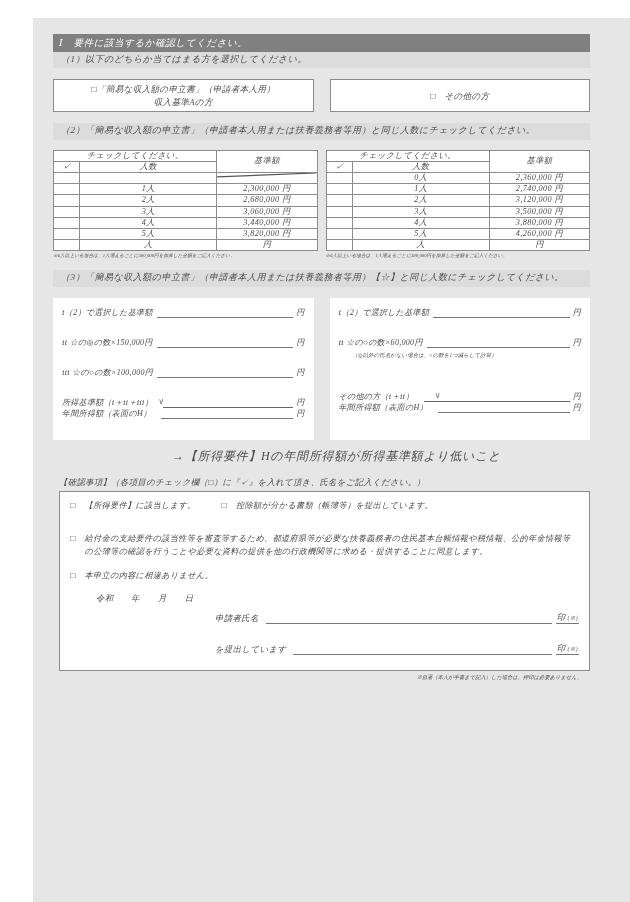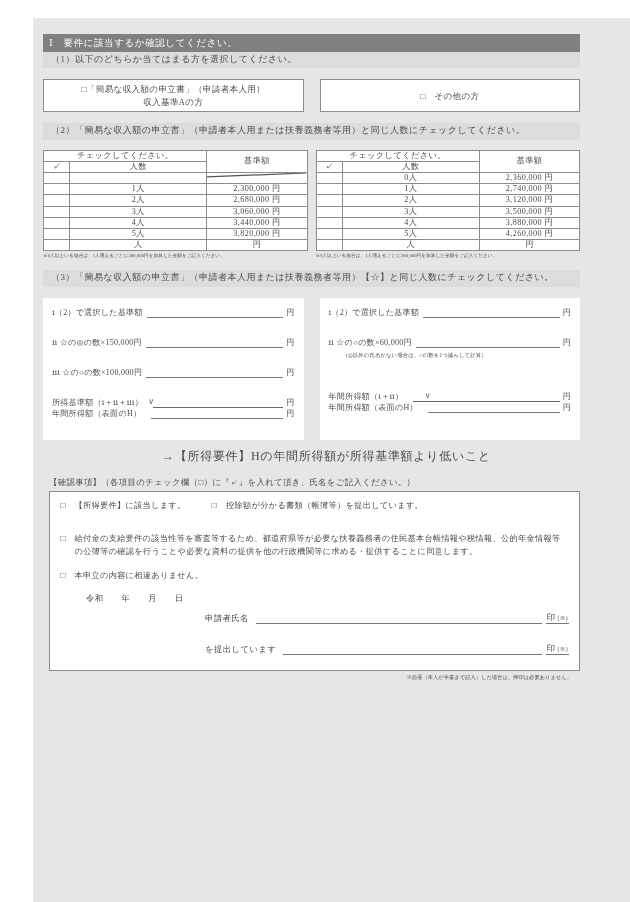--- a/index.html
+++ b/index.html
@@ -15,22 +15,23 @@
   
   #page {
     position: absolute;
     left: 33px; top: 18px;
     width: 597px; height: 884px;
     background: #e6e6e6;
   }
 
   .inner {
     position: absolute;
-    left: 10px; top: 16px;
+    left: 20px; top: 16px;
     width: 537px;
+    font-style: italic;
   }
 
   
   .sec-bar {
     background: #808080;
     color: #ffffff;
     font-size: 9.5px;
     letter-spacing: .6px;
     padding: 3.5px 6px 4px 6px;
     line-height: 1.1;
@@ -408,21 +409,21 @@
           <span class="cl-fill"></span>
           <span class="cl-unit">円</span>
         </div>
         <div class="calc-line">
           <span class="cl-label">ⅱ ☆の○の数×60,000円</span>
           <span class="cl-fill"></span>
           <span class="cl-unit">円</span>
         </div>
         <div class="sub-note">（◎以外の氏名がない場合は、○の数を1つ減らして計算）</div>
         <div class="calc-line tight" style="margin-top:33px;">
-          <span class="cl-label rightal">年間所得額（ⅰ＋ⅱ）</span>
+          <span class="cl-label rightal">その他の方（ⅰ＋ⅱ）</span>
           <span class="cl-fill fat"></span>
           <span class="cl-unit">円</span>
         </div>
         <div class="ineq">∨</div>
         <div class="calc-line tight">
           <span class="cl-label rightal">年間所得額（表面のH）</span>
           <span class="cl-fill"></span>
           <span class="cl-unit">円</span>
         </div>
       </div>

